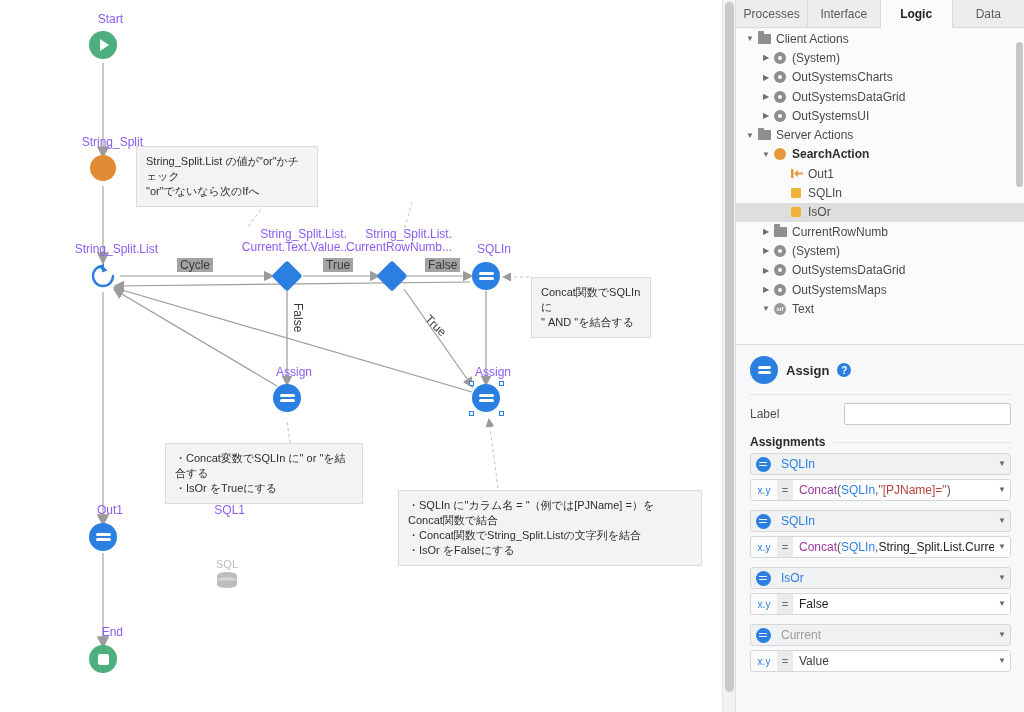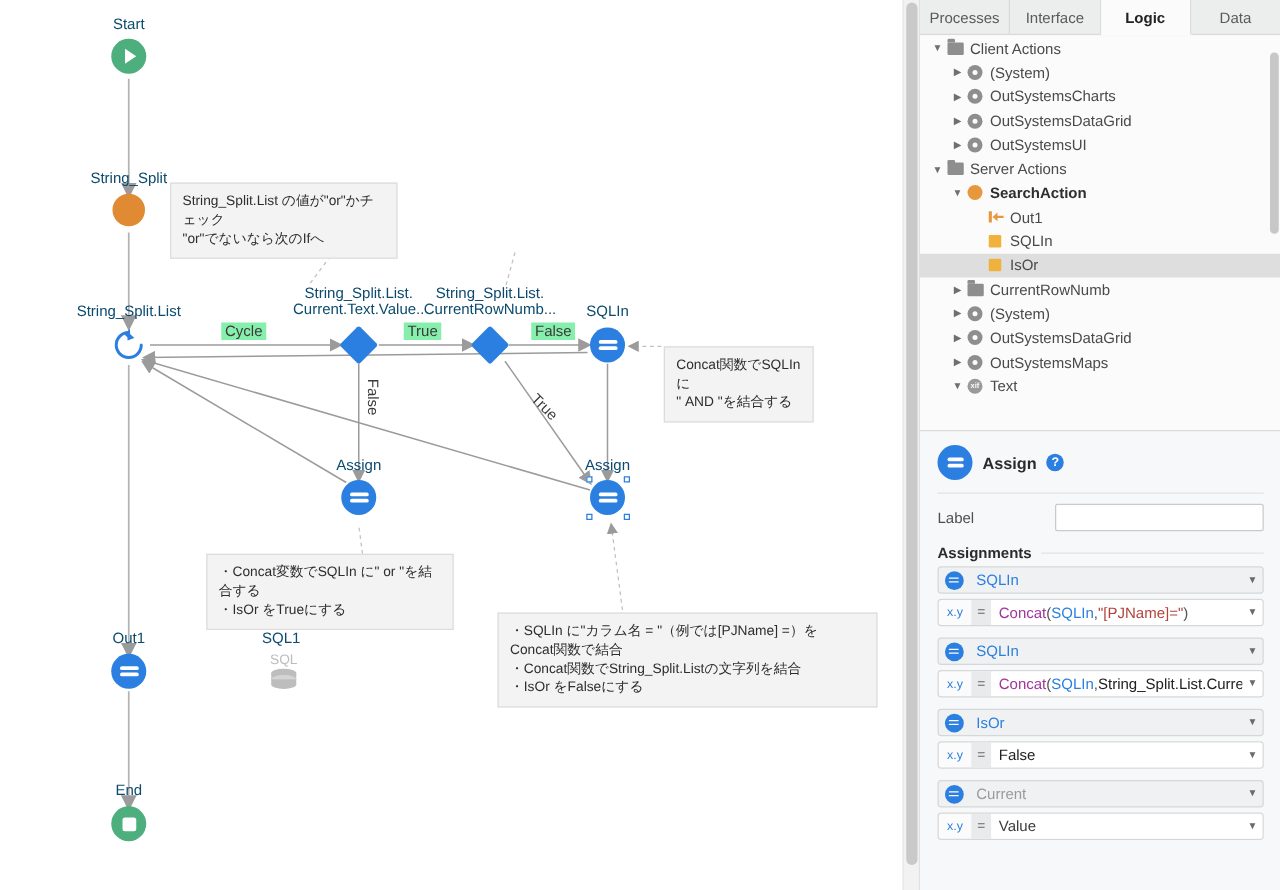--- a/index.html
+++ b/index.html
@@ -18,23 +18,23 @@
   #canvas {
     position: absolute; left: 0; top: 0;
     width: 722px; height: 712px;
     background: #ffffff;
     overflow: hidden;
   }
   #canvas-svg { position: absolute; left: 0; top: 0; width: 722px; height: 712px; }
   .node-label {
     position: absolute;
     font-size: 12px;
-    color: #0c4a6e;
+    color: #8b5cf6;
     white-space: nowrap;
-    text-align: center;
+    text-align: right;
     line-height: 13px;
   }
   .circle-icon {
     position: absolute;
     border-radius: 50%;
     display: flex; align-items: center; justify-content: center;
   }
   .green { background: #4caf7d; }
   .blue  { background: #2a7fe0; }
   .orange{ background: #e08b33; }
@@ -61,21 +61,21 @@
   .cycle-ring {
     position: absolute;
     width: 26px; height: 26px;
   }
 
   .edge-label {
     position: absolute;
     font-size: 12px;
     color: #3a3a3a;
     white-space: nowrap;
-    background: #86efac;
+    background: #a3a3a3;
     padding: 0 3px;
   }
   .edge-label.rot90 { transform: rotate(90deg); transform-origin: left top; background: transparent; padding: 0; }
   .edge-label.rot45 { transform: rotate(45deg); transform-origin: left top; background: transparent; padding: 0; }
 
   .note {
     position: absolute;
     background: #f3f3f3;
     border: 1px solid #dcdcdc;
     color: #2e2e2e;
@@ -85,21 +85,21 @@
     white-space: pre-line;
   }
 
   .handle {
     position: absolute;
     width: 5px; height: 5px;
     background: #ffffff;
     border: 1px solid #2a7fe0;
   }
 
-  .sql-icon { position: absolute; width: 30px; height: 34px; }
+  .sql-icon { position: absolute; width: 30px; height: 34px; margin-top: 37px; }
 
   
   #canvas-scroll {
     position: absolute; left: 722px; top: 0;
     width: 13px; height: 712px;
     background: #f2f2f2;
     border-left: 1px solid #e6e6e6;
   }
   #canvas-thumb {
     position: absolute; left: 2px; top: 2px;

